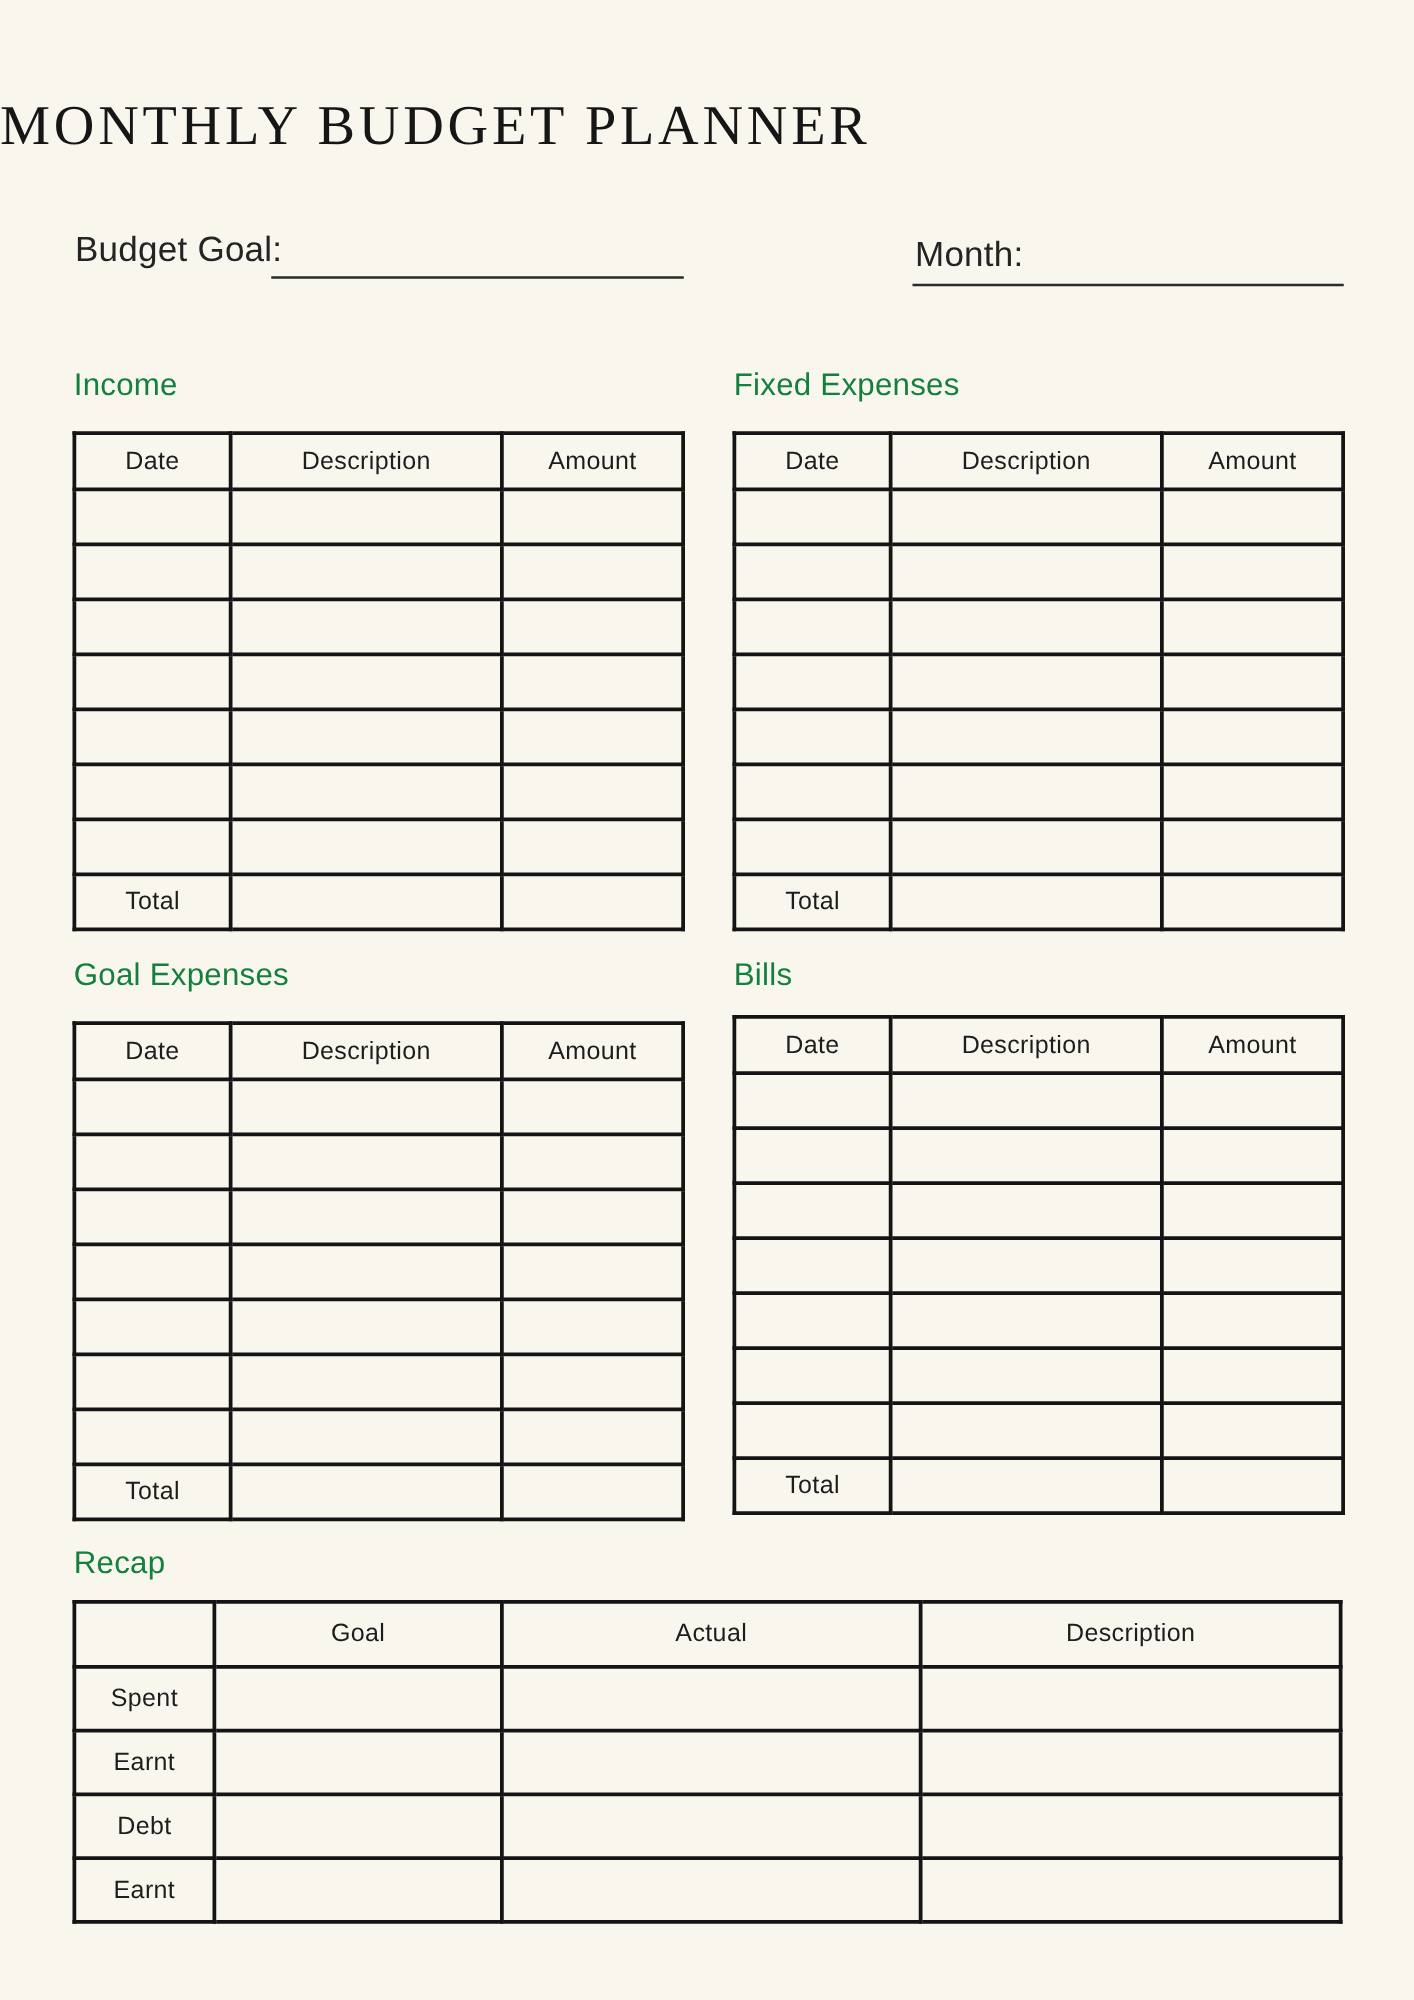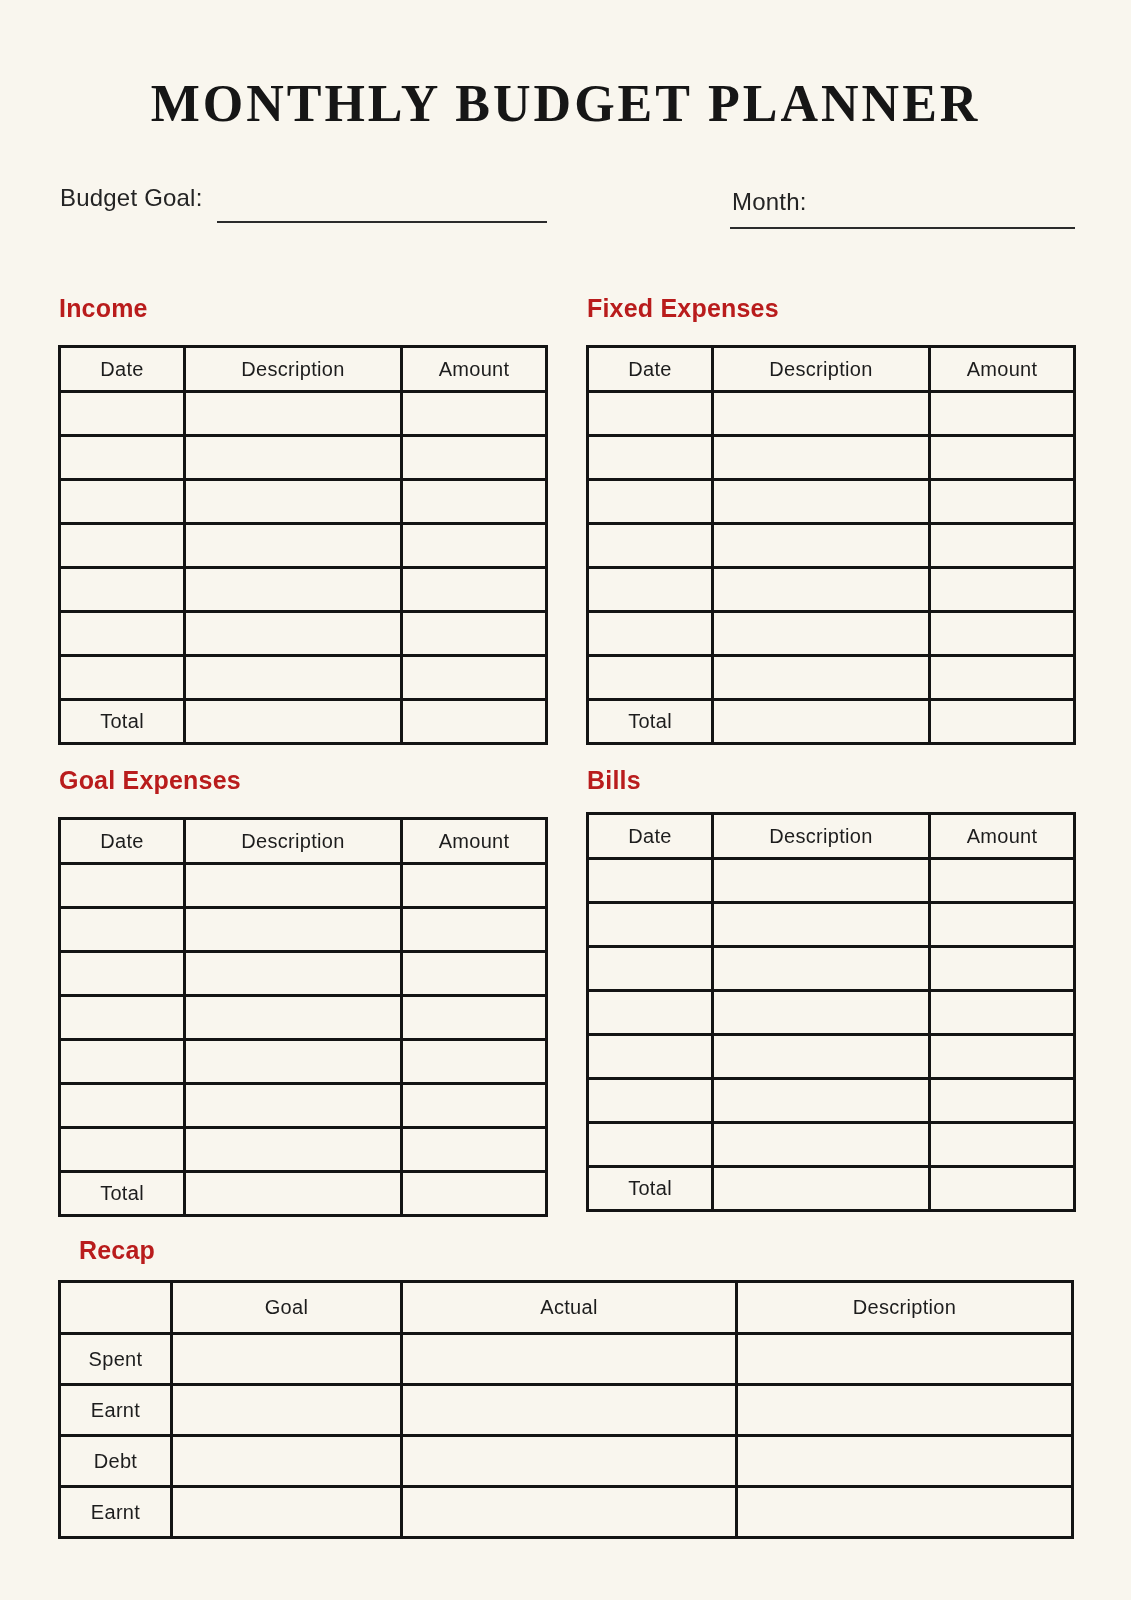--- a/index.html
+++ b/index.html
@@ -12,57 +12,56 @@
     position: relative;
     width: 1131px;
     height: 1600px;
     background: var(--bg, #F9F6EE);
     overflow: hidden;
   }
   .title {
     position: absolute;
     left: 0; top: 74px;
     width: 100%;
-    text-align: center;
     font-family: "Liberation Serif", serif;
-    font-weight: 700;
-    font-size: 52px;
+    font-weight: 400;
+    font-size: 45px;
     letter-spacing: 3px;
     color: #161616;
     white-space: nowrap;
   }
   .field-label {
     position: absolute;
-    font-size: 24px;
+    font-size: 28px;
     font-weight: 400;
     color: #242424;
     letter-spacing: 0.2px;
   }
   #budget-goal-label { left: 60px;  top: 184px; }
   #month-label       { left: 684px; top: 188px; margin-left: 48px; }
   .fill-line {
     position: absolute;
     height: 0;
     border-bottom: 2px solid #2B2B2B;
   }
   #budget-goal-line { left: 217px; top: 221px; width: 330px; }
   #month-line       { left: 730px; top: 227px; width: 345px; }
   .section-heading {
     position: absolute;
     font-size: 25px;
-    font-weight: 700;
+    font-weight: 400;
     letter-spacing: 0.2px;
-    color: #b91c1c;
+    color: #15803d;
     white-space: nowrap;
   }
   #income-heading { left: 59px;  top: 294px; }
   #fixed-heading  { left: 587px; top: 294px; }
   #other-heading  { left: 59px;  top: 766px; }
   #bills-heading  { left: 587px; top: 766px; }
-  #recap-heading  { left: 59px;  top: 1236px; margin-left: 20px; }
+  #recap-heading  { left: 59px;  top: 1236px; }
   table {
     position: absolute;
     border-collapse: collapse;
     table-layout: fixed;
   }
   th, td {
     border: 3px solid var(--border, #141414);
     font-size: 20px;
     font-weight: 400;
     text-align: center;

